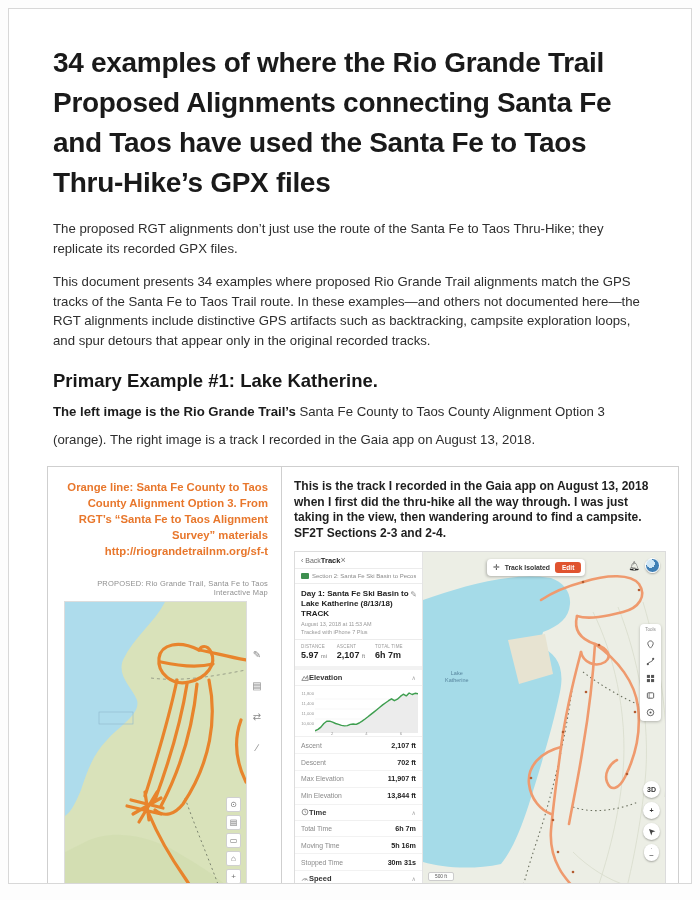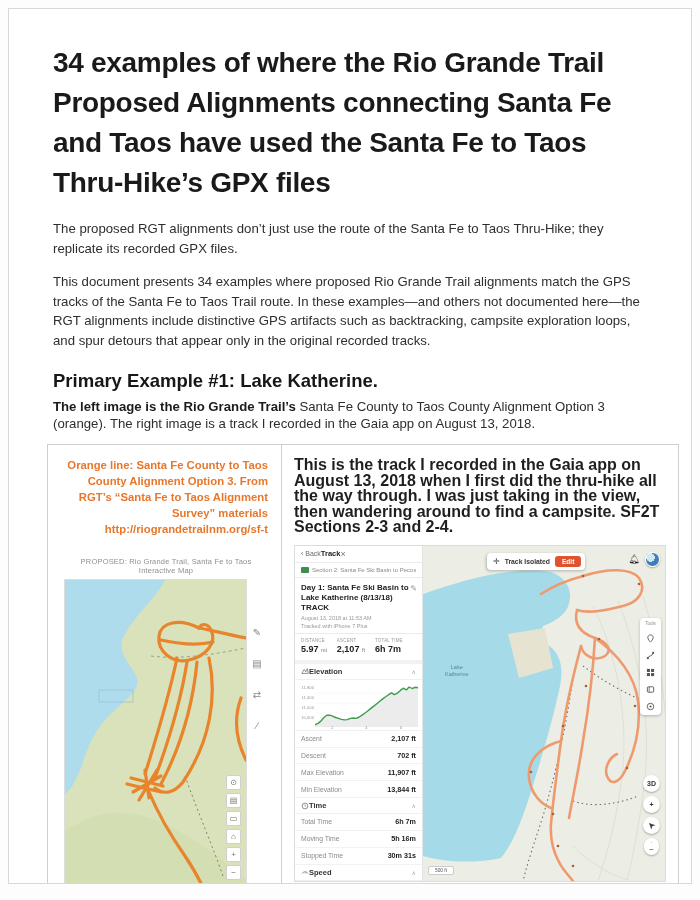--- a/index.html
+++ b/index.html
@@ -2,32 +2,32 @@
 <html><head>
 <meta charset="utf-8">
 <style>
   * { margin:0; padding:0; box-sizing:border-box; }
   html,body { width:700px; background:#fdfdfd; font-family:"Liberation Sans", sans-serif; }
   .sheet { position:relative; width:684px; height:876px; margin:8px; background:#fff; border:1px solid #d8d8d8; overflow:hidden; }
   .content { padding:34px 38px 0 44px; }
   h1.title { font-size:28px; line-height:40px; font-weight:700; color:#1a1a1a; letter-spacing:-0.3px; margin-bottom:16px; }
   p.body { font-size:13.2px; line-height:19.5px; color:#2e2e2e; margin-bottom:14px; max-width:625px; }
   h2.section { font-size:18.5px; font-weight:700; color:#171717; margin:20px 0 6px 0; }
-  p.intro { font-size:13.2px; line-height:17px; color:#2e2e2e; margin-bottom:12px; max-width:625px; }
+  p.intro { font-size:13.2px; line-height:28px; color:#2e2e2e; margin-bottom:12px; max-width:625px; }
   p.intro b { font-weight:700; color:#1c1c1c; }
 
   
   .figure { display:flex; border:1px solid #cfcfcf; margin-left:-6px; width:632px; }
   .fig-left { width:234px; border-right:1px solid #cfcfcf; padding:12px 13px 12px 16px; }
   .fig-right { flex:1; padding:12px 12px 10px 12px; }
   .orange-caption { color:#e8772c; font-size:11.3px; font-weight:700; line-height:16px; margin-bottom:10px;text-align:right; }
-  .right-caption { color:#1f1f1f; font-size:16px; font-weight:700; line-height:15.5px; margin-bottom:10px; }
+  .right-caption { color:#1f1f1f; font-size:12px; font-weight:700; line-height:15.5px; margin-bottom:10px; }
 
   
-  .map-label { font-size:7.5px; color:#8f8f8f; text-align:center; margin-bottom:4px; letter-spacing:0.2px;margin-top:20px; }
+  .map-label { font-size:7.5px; color:#8f8f8f; text-align:right; margin-bottom:4px; letter-spacing:0.2px;margin-top:20px; }
   .left-map-row { display:flex; }
   .left-map { position:relative; width:183px; height:318px; border:1px solid #ddd; overflow:hidden; background:#d9e2ba; }
   .left-map svg.basemap { position:absolute; inset:0; }
   .esri-attrib { position:absolute; left:0; right:0; bottom:0; height:9px; background:rgba(255,255,255,0.85); display:flex; justify-content:space-between; align-items:center; padding:0 3px; }
   .esri-attrib .a-left { font-size:4.5px; color:#6b6b6b; white-space:nowrap; overflow:hidden; }
   .esri-attrib .a-right { font-size:4.5px; color:#e8772c; white-space:nowrap; text-decoration:underline; }
   .map-ctrls { position:absolute; right:5px; bottom:16px; display:flex; flex-direction:column; gap:3px; }
   .map-ctrls .btn { width:15px; height:15px; background:#fff; border:1px solid #d0d0d0; border-radius:2px; font-size:8px; color:#6e6e6e; display:flex; align-items:center; justify-content:center; cursor:pointer; }
   .side-icons { width:20px; display:flex; flex-direction:column; align-items:center; gap:20px; padding-top:48px; }
   .side-icons span { font-size:10px; color:#8a8a8a; }

